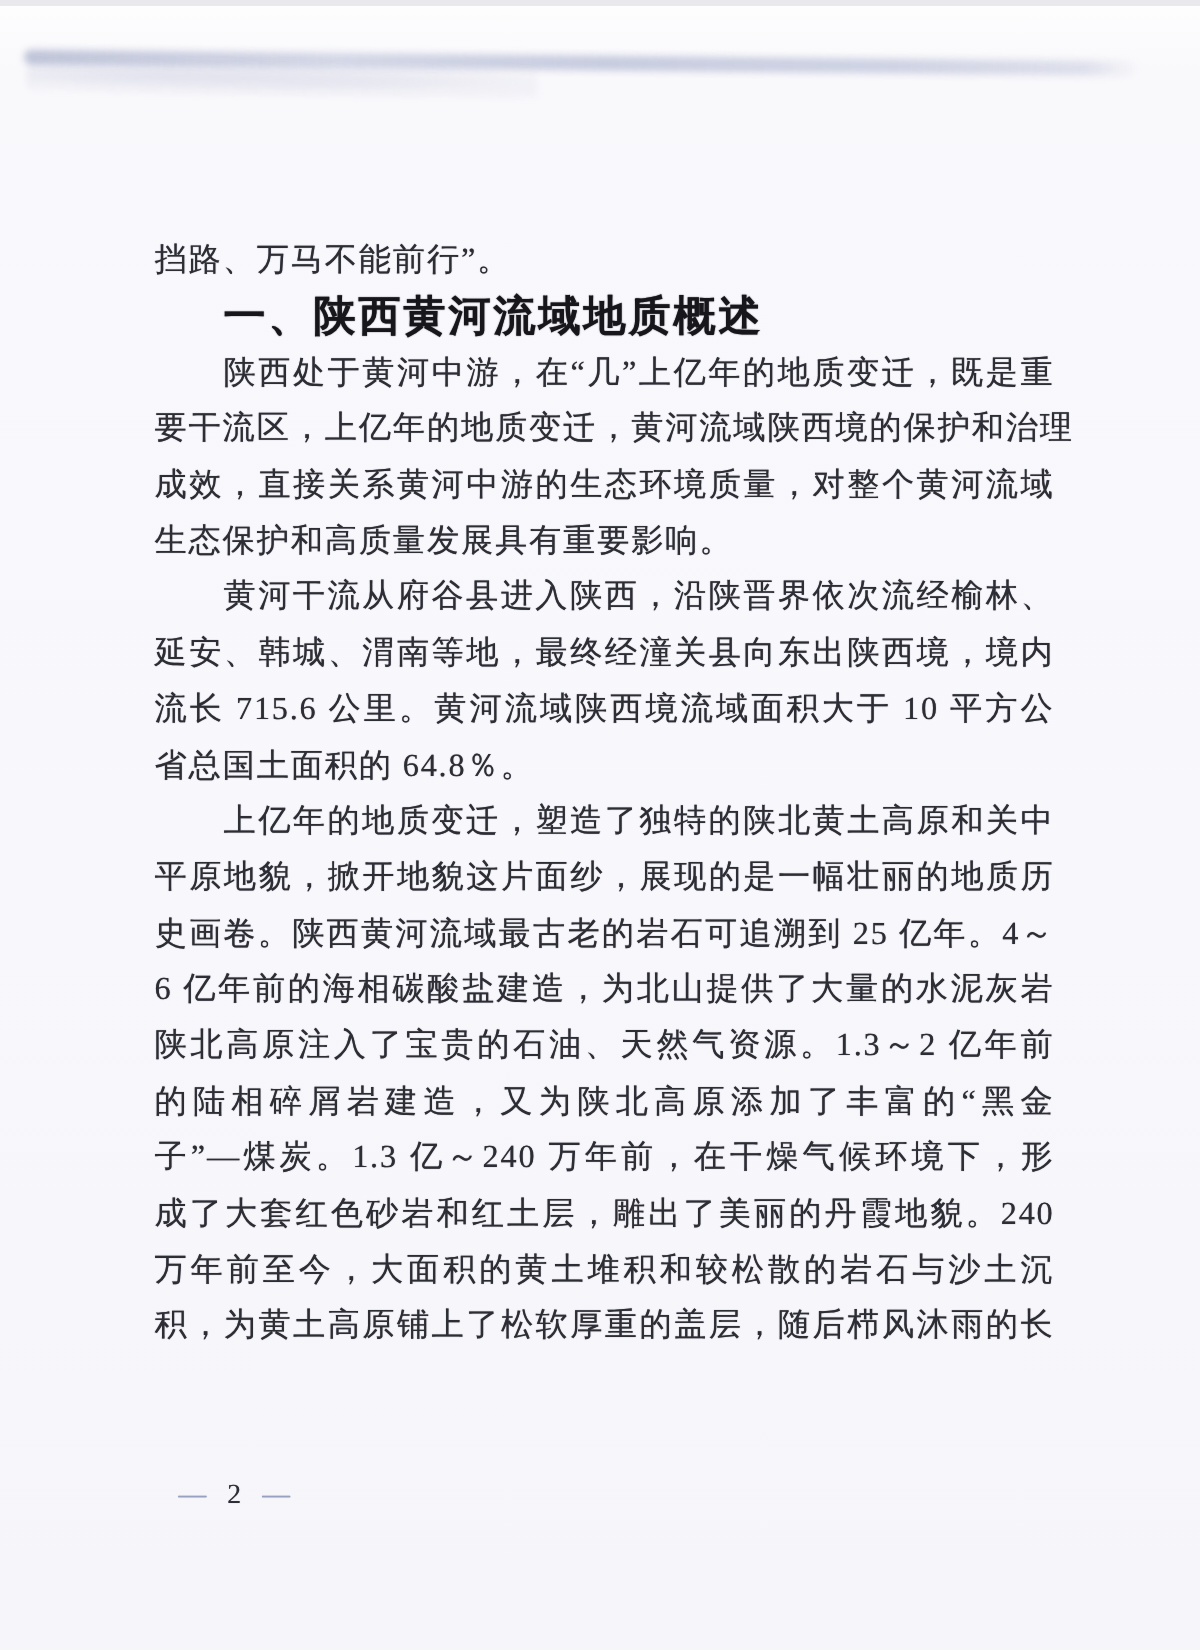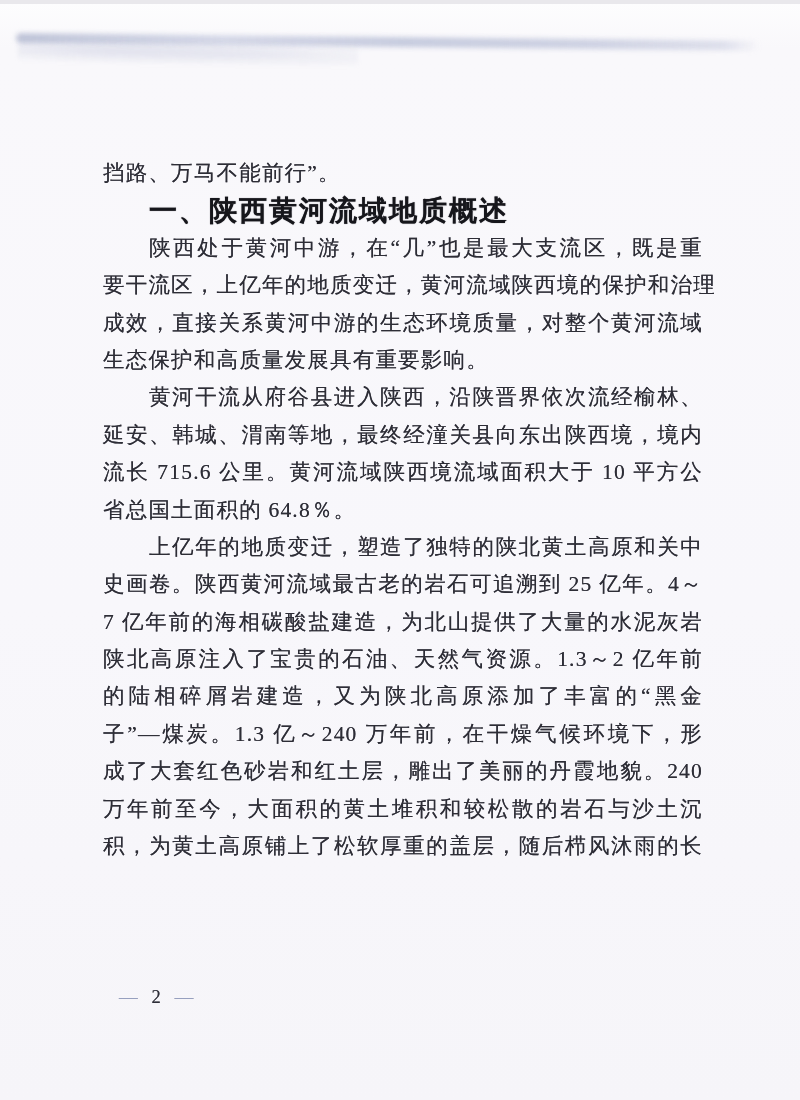--- a/index.html
+++ b/index.html
@@ -101,31 +101,32 @@
 <body>
 
 <div class="page">
 
   <div class="smudge-band"></div>
   <div class="smudge-noise"></div>
 
   <div class="textblock">
     <div class="line short">挡路、万马不能前行”。</div>
     <div class="line short indent heading">一、陕西黄河流域地质概述</div>
-    <div class="line indent">陕西处于黄河中游，在“几”也是最大支流区，既是重</div>
+    <div class="line indent">陕西处于黄河中游，在“几”上亿年的地质变迁，既是重</div>
     <div class="line">要干流区，上亿年的地质变迁，黄河流域陕西境的保护和治理</div>
     <div class="line">成效，直接关系黄河中游的生态环境质量，对整个黄河流域</div>
     <div class="line short">生态保护和高质量发展具有重要影响。</div>
     <div class="line indent">黄河干流从府谷县进入陕西，沿陕晋界依次流经榆林、</div>
     <div class="line">延安、韩城、渭南等地，最终经潼关县向东出陕西境，境内</div>
     <div class="line">流长 715.6 公里。黄河流域陕西境流域面积大于 10 平方公</div>
     <div class="line short">省总国土面积的 64.8％。</div>
     <div class="line indent">上亿年的地质变迁，塑造了独特的陕北黄土高原和关中</div>
+    <div class="line">平原地貌，掀开地貌这片面纱，展现的是一幅壮丽的地质历</div>
     <div class="line">史画卷。陕西黄河流域最古老的岩石可追溯到 25 亿年。4～</div>
-    <div class="line">7 亿年前的海相碳酸盐建造，为北山提供了大量的水泥灰岩</div>
+    <div class="line">6 亿年前的海相碳酸盐建造，为北山提供了大量的水泥灰岩</div>
     <div class="line">陕北高原注入了宝贵的石油、天然气资源。1.3～2 亿年前</div>
     <div class="line">的陆相碎屑岩建造，又为陕北高原添加了丰富的“黑金</div>
     <div class="line">子”—煤炭。1.3 亿～240 万年前，在干燥气候环境下，形</div>
     <div class="line">成了大套红色砂岩和红土层，雕出了美丽的丹霞地貌。240</div>
     <div class="line">万年前至今，大面积的黄土堆积和较松散的岩石与沙土沉</div>
     <div class="line">积，为黄土高原铺上了松软厚重的盖层，随后栉风沐雨的长</div>
   </div>
 
   <div class="pagenum">
     <span class="dash">—</span><span class="num">2</span><span class="dash">—</span>

